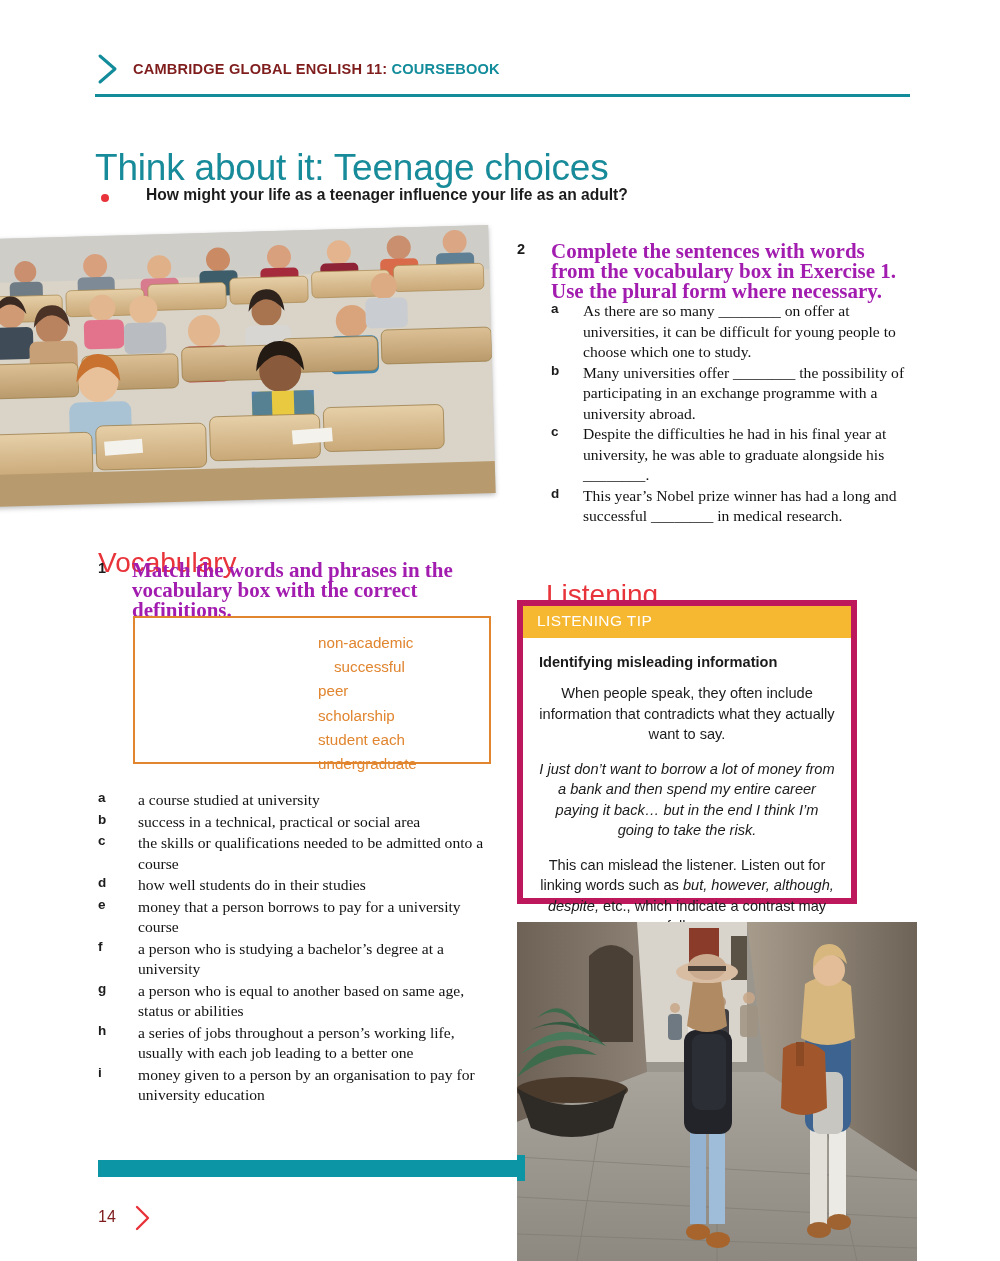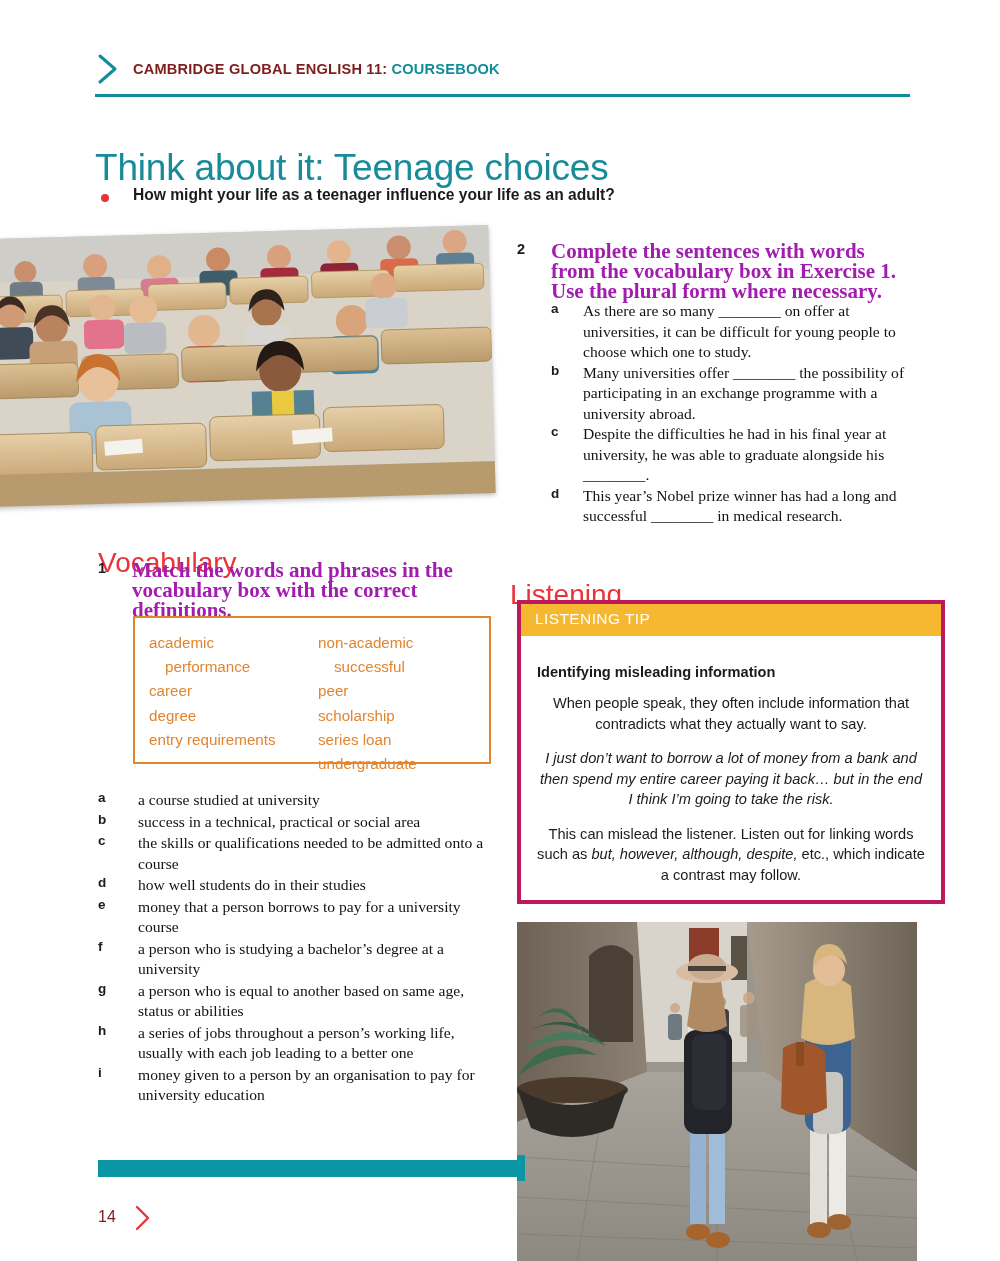--- a/index.html
+++ b/index.html
@@ -74,21 +74,21 @@
     position: absolute;
     left: 3px;
     top: 8px;
     width: 8px;
     height: 8px;
     border-radius: 50%;
     background: #E8333A;
   }
   .lead-bullet .txt {
     position: absolute;
-    left: 35px;
+    left: 48px;
     top: 0;
     font-size: 15.6px;
     font-weight: bold;
     color: #1b1b1b;
     white-space: nowrap;
   }
 
   
   .photo-classroom {
     position: absolute;
@@ -124,21 +124,21 @@
 
   
   .sec-heading {
     position: absolute;
     font-size: 28px;
     color: #E8333A;
     font-weight: normal;
     white-space: nowrap;
   }
   #vocab-heading { left: 98px; top: 524px; }
-  #listening-heading { left: 510px; top: 556px; }
+  #listening-heading { left: 546px; top: 556px; }
 
   
   .ex { position: absolute; }
   .ex-num {
     position: absolute;
     left: 0;
     top: 0;
     font-size: 14.5px;
     font-weight: bold;
     color: #1b1b1b;
@@ -207,43 +207,43 @@
   }
   .vocab-col.left  { left: 14px; }
   .vocab-col.right { left: 183px; }
   .vocab-col .wrap-ind { padding-left: 16px; display: block; }
 
   
   .tip-box {
     position: absolute;
     left: 517px;
     top: 600px;
-    width: 428px;
+    width: 340px;
     height: 304px;
     box-sizing: border-box;
-    border: 4px solid #be185d;
+    border: 6px solid #be185d;
     background: #ffffff;
   }
   .tip-header {
     height: 32px;
     background: #F6B731;
     color: #ffffff;
     font-size: 15.5px;
     letter-spacing: .4px;
     padding: 6px 0 0 14px;
     box-sizing: border-box;
   }
   .tip-body {
     padding: 12px 16px 0 16px;
   }
   .tip-subtitle {
     font-size: 14.6px;
     font-weight: bold;
     color: #1b1b1b;
-    margin: 16px 0 13px 0;
+    margin: 4px 0 13px 0;
   }
   .tip-p {
     font-size: 14.6px;
     line-height: 20.5px;
     color: #1b1b1b;
     margin: 0 0 14px 0;
     text-align: center;
   }
   .tip-p.italic { font-style: italic; }
   .tip-p em { font-style: italic; }
@@ -391,33 +391,26 @@
 </div>
 
 <h2 class="sec-heading" id="vocab-heading">Vocabulary</h2>
 
 <div class="ex" style="left:98px; top:560px; width:400px;">
   <span class="ex-num">1</span>
   <div class="ex-stem" style="width:358px;">Match the words and phrases in the vocabulary box with the correct definitions.</div>
 </div>
 
 <div class="vocab-box">
-  <div class="vocab-col left">
-    <span>academic</span><br>
-    <span class="wrap-ind">performance</span>
-    <span>career</span><br>
-    <span>degree</span><br>
-    <span>entry requirements</span>
-  </div>
   <div class="vocab-col right">
     <span>non-academic</span><br>
     <span class="wrap-ind">successful</span>
     <span>peer</span><br>
     <span>scholarship</span><br>
-    <span>series loan</span><br>
+    <span>student each</span><br>
     <span>undergraduate</span>
   </div>
 </div>
 
 <div class="sub-list" id="defs-list">
   <div class="sub-item">
     <span class="sub-letter">a</span>
     <span class="sub-text">a course studied at university</span>
   </div>
   <div class="sub-item">

